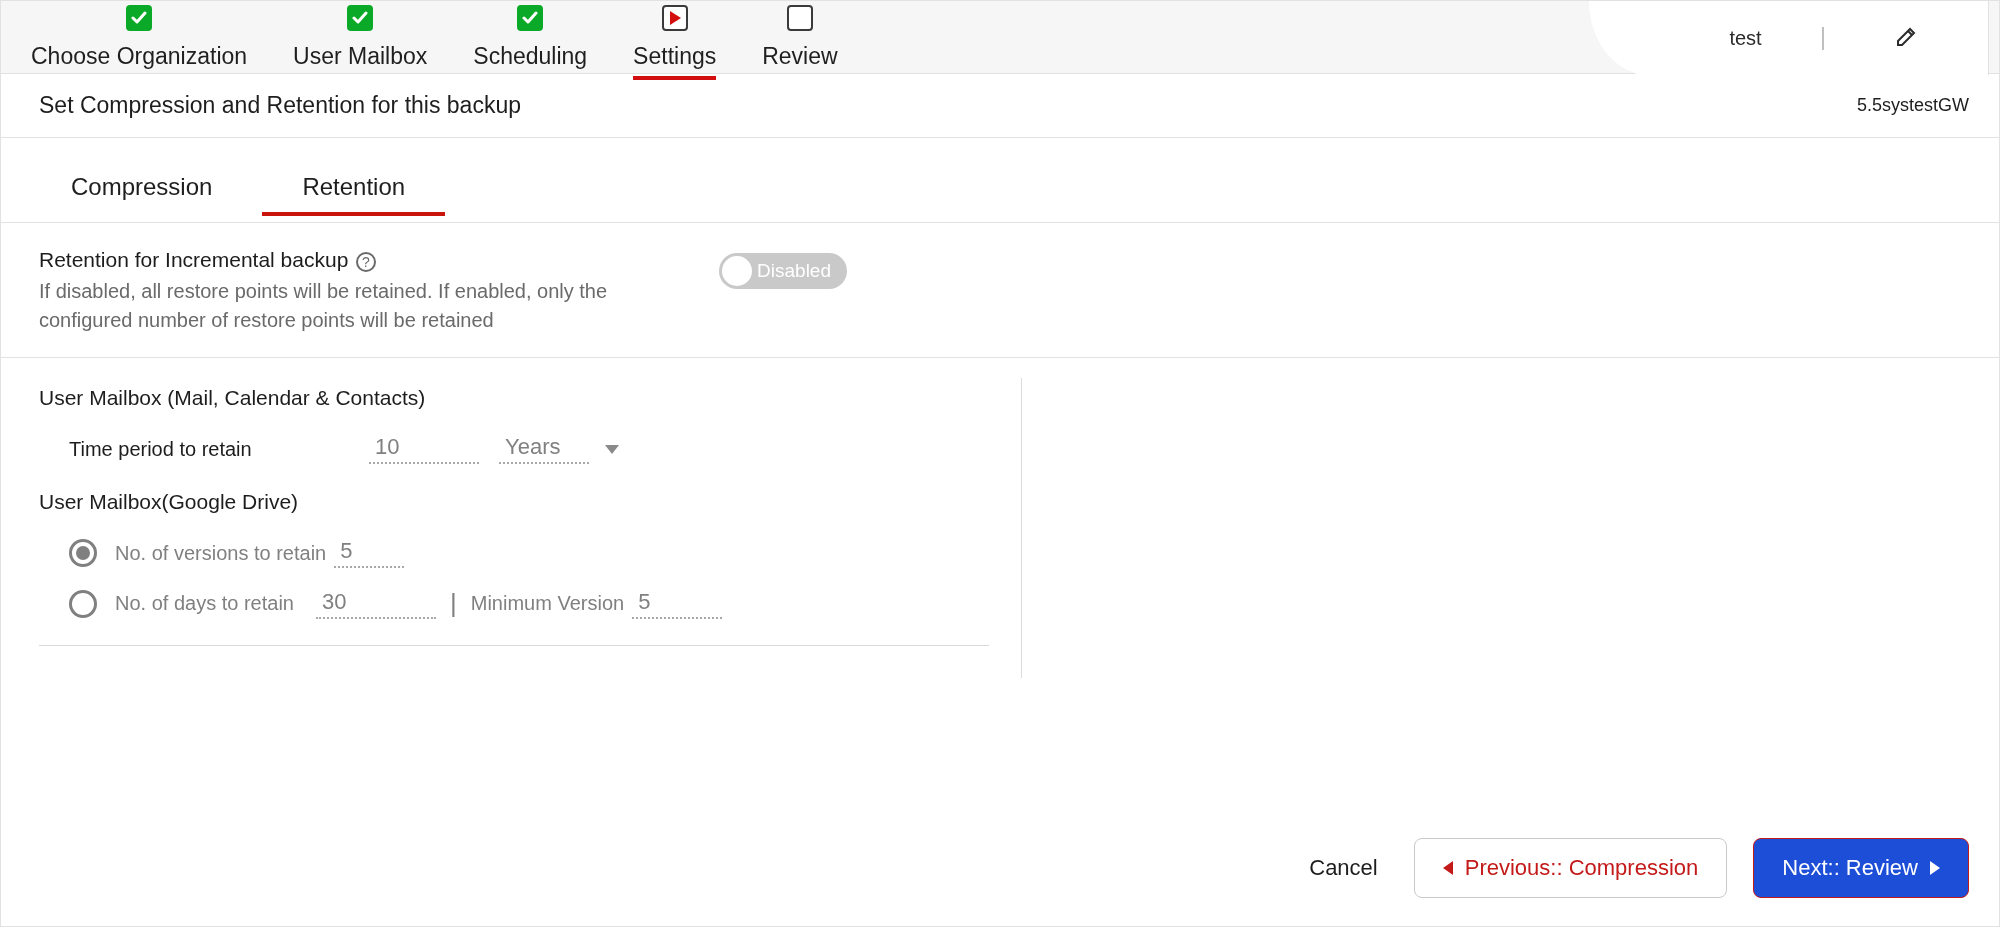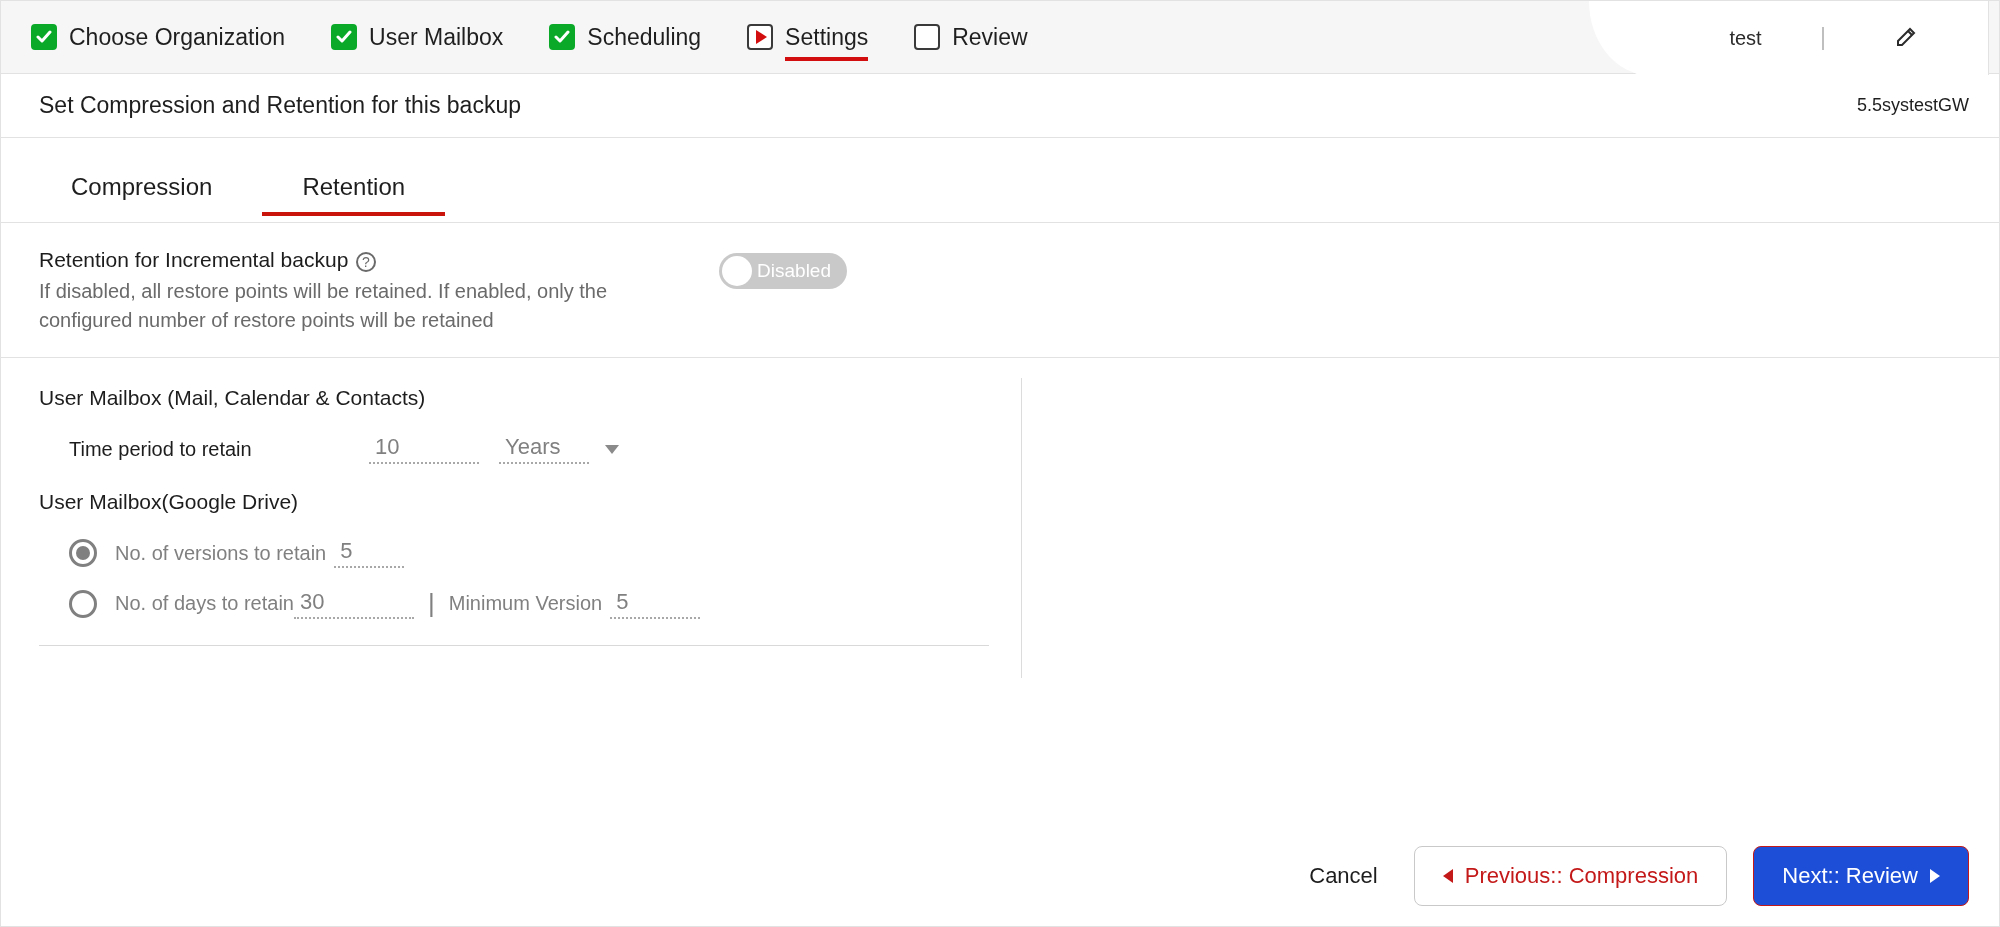--- a/index.html
+++ b/index.html
@@ -32,20 +32,21 @@
     position: relative;
   }
   .step {
     display: flex;
     align-items: center;
     gap: 12px;
     margin-right: 46px;
     font-size: 23px;
     color: #1f1f1f;
     cursor: default;
+    flex-direction: column;
   }
   .step-box {
     width: 26px;
     height: 26px;
     border: 2px solid #3a3a3a;
     border-radius: 4px;
     display: inline-flex;
     align-items: center;
     justify-content: center;
     flex-shrink: 0;
@@ -202,21 +203,21 @@
     margin-right: 18px; flex-shrink: 0;
   }
   .radio .dot { width: 14px; height: 14px; border-radius: 50%; background: #808080; }
   .pipe { color: #808080; margin: 0 14px; font-size: 26px; font-weight: 300; }
 
   .hr-body { margin: 26px 0 0 0; border: none; border-top: 1px solid #d9d9d9; width: 950px; }
 
   
   .footer {
     position: absolute;
-    left: 0; right: 0; bottom: 20px;
+    left: 0; right: 0; bottom: 28px;
     display: flex;
     justify-content: flex-end;
     align-items: center;
     gap: 26px;
     padding: 0 30px;
     font-size: 22px;
   }
   .btn-text { color: #1d1d1d; cursor: pointer; padding: 14px 10px; }
   .btn {
     border-radius: 8px;
@@ -328,21 +329,21 @@
       <span class="radio">
           <span class="dot"></span>
         </span>
       <span>No. of versions to retain</span>
       <input class="dotted" style="width: 70px; margin-left: 8px;" disabled="" value="5">
     </div>
 
     <div class="field-row">
       <span class="radio"></span>
       <span>No. of days to retain</span>
-      <input class="dotted" style="width: 120px; " disabled="" value="30">
+      <input class="dotted" style="width: 120px; margin-left: 22px;" disabled="" value="30">
       <span class="pipe">|</span>
       <span>Minimum Version</span>
       <input class="dotted" style="width: 90px; margin-left: 8px;" disabled="" value="5">
     </div>
 
     <hr class="hr-body">
   </div>
 
   <div class="footer">
     <span class="btn-text">Cancel</span>

